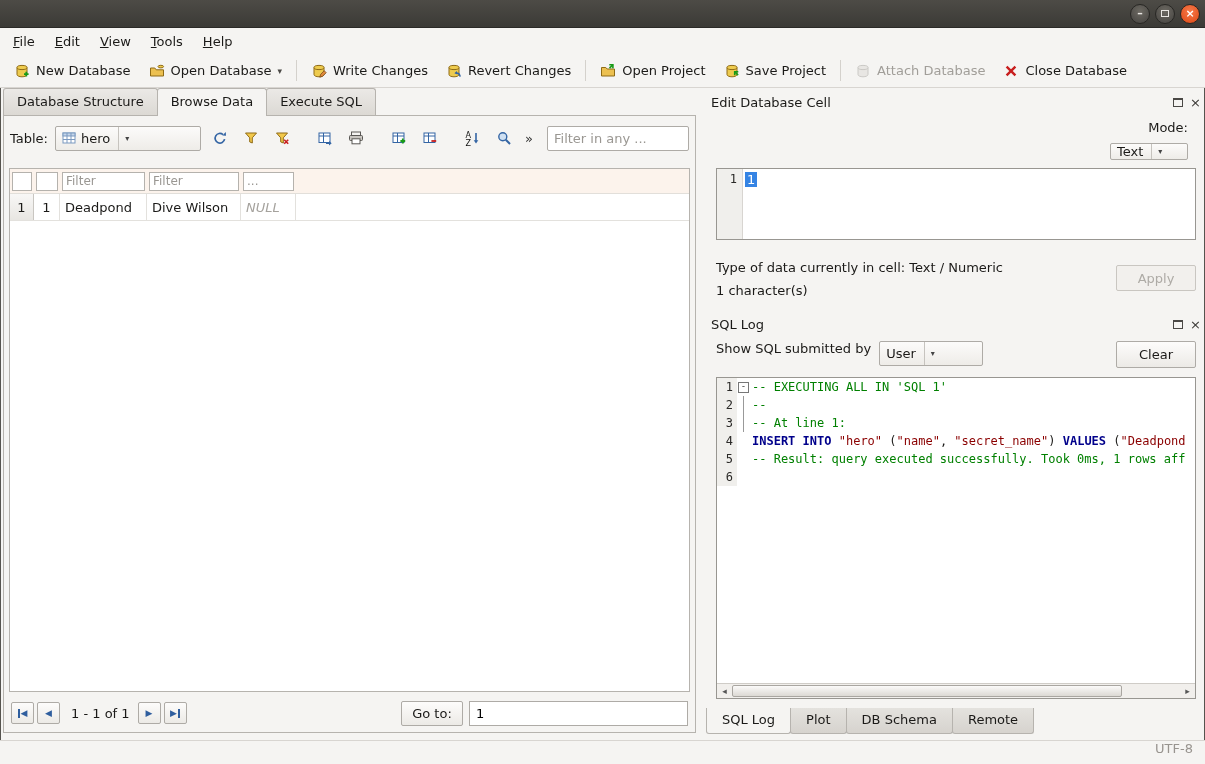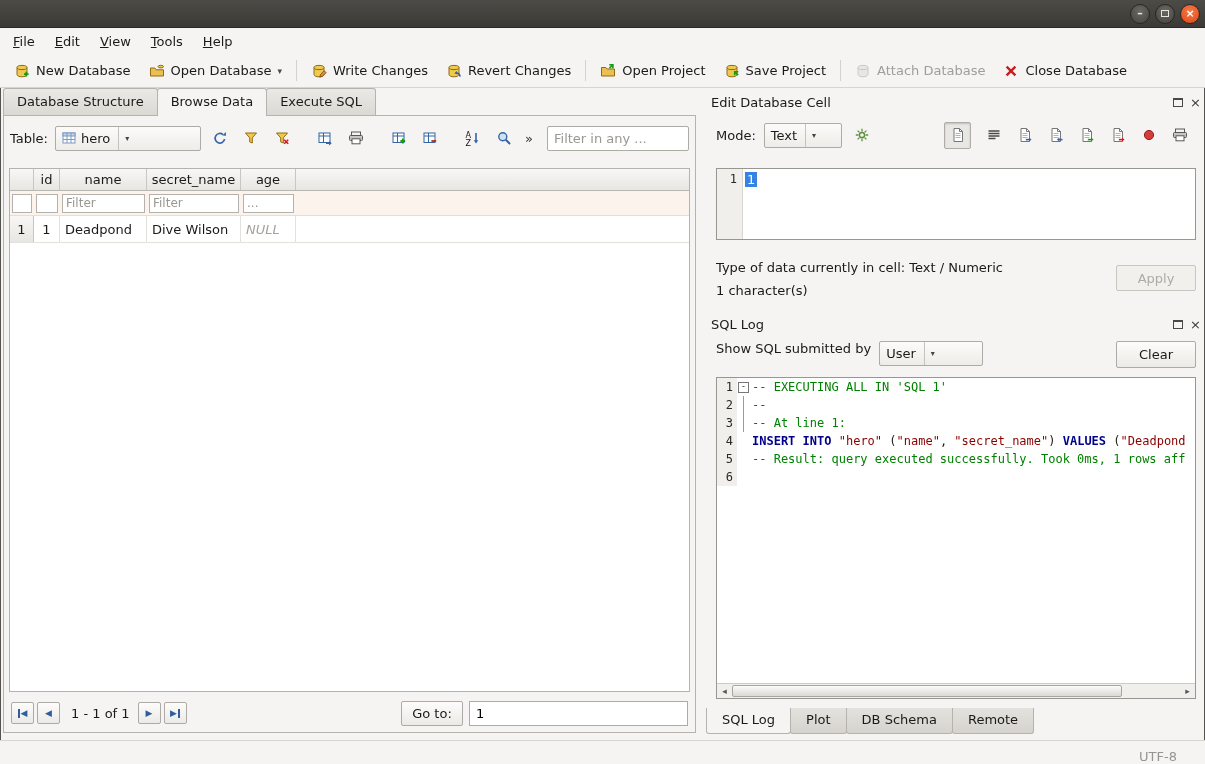--- a/index.html
+++ b/index.html
@@ -71,21 +71,21 @@
 .pg-btn .bar{width:2px;height:9px;background:#2f5e9e;}
 .pg-text{margin:0 8px;white-space:nowrap;}
 .goto-btn{position:absolute;left:396px;width:62px;height:25px;border:1px solid #aeaba6;border-radius:2px;background:linear-gradient(#fdfcfb,#eceae6);display:flex;align-items:center;justify-content:center;}
 .goto-input{position:absolute;left:464px;right:6px;height:25px;border:1px solid #aeaba6;background:#fff;padding:0 6px;font:13px "DejaVu Sans",sans-serif;}
 
 
 .dock-title{position:absolute;left:5px;right:4px;height:20px;display:flex;align-items:center;}
 .dock-icons{margin-left:auto;display:flex;gap:7px;align-items:center;}
 .float-icon{width:10px;height:9px;border:1px solid #4a4845;border-top:2px solid #4a4845;}
 .close-dock{font-size:13px;line-height:11px;color:#3a3835;}
-.mode-row{position:absolute;top:32px;left:10px;right:17px;height:30px;display:flex;align-items:center;gap:8px;}
+.mode-row{position:absolute;top:32px;left:10px;right:17px;height:30px;display:flex;align-items:flex-end;gap:8px;flex-direction:column;}
 .cell-icons{margin-left:auto;display:flex;align-items:center;gap:15px;}
 .toggle-btn{width:27px;height:27px;border:1px solid #b0ada8;background:#e9e7e3;border-radius:2px;display:flex;align-items:center;justify-content:center;box-shadow:inset 0 1px 2px rgba(0,0,0,.18);}
 .cell-editor{position:absolute;top:80px;left:10px;right:9px;height:72px;border:1px solid #989691;background:#fff;display:flex;}
 .ce-gutter{width:26px;background:#f0efec;border-right:1px solid #d8d5d1;text-align:right;padding:3px 5px 0 0;font:12px "DejaVu Sans Mono",monospace;color:#2a2927;}
 .ce-content{padding:3px 2px;}
 .sel{background:#3584e4;color:#fff;padding:0 2px;}
 .type-info{position:absolute;top:172px;left:10px;}
 .char-count{position:absolute;top:195px;left:10px;}
 .apply-btn{position:absolute;top:177px;right:9px;width:80px;height:26px;border:1px solid #c9c6c1;border-radius:2px;background:#f2f0ed;color:#aeaba6;font:13px "DejaVu Sans",sans-serif;}
 .show-row{position:absolute;top:253px;left:10px;right:9px;height:30px;display:flex;gap:8px;}
@@ -103,21 +103,21 @@
 .seg-ident{color:#8b0000;}
 .hscroll{flex:none;height:15px;border-top:1px solid #cfccc7;background:#f1efec;display:flex;align-items:center;}
 .sb-arrow{width:15px;text-align:center;font-size:9px;color:#555;flex:none;}
 .sb-track{flex:1;height:100%;padding:1px 0;}
 .sb-thumb{height:12px;width:calc(100% - 58px);background:linear-gradient(#fbfaf9,#dcd9d4);border:1px solid #a9a6a1;border-radius:2px;}
 .bottom-tabs{position:absolute;top:620px;left:0;display:flex;height:26px;}
 .btab{padding:4px 15px;border:1px solid #b6b3ae;border-top:none;background:linear-gradient(#e4e2de,#d6d3ce);margin-right:-1px;border-radius:0 0 3px 3px;white-space:nowrap;}
 .btab.active{background:#f5f4f2;}
 
 
-.statusbar{position:absolute;left:0;right:0;bottom:0;height:24px;background:#f5f4f2;border-top:1px solid #d8d5d1;display:flex;align-items:flex-end;justify-content:flex-end;padding:0 28px;color:#98948f;}
+.statusbar{position:absolute;left:0;right:0;bottom:0;height:24px;background:#f5f4f2;border-top:1px solid #d8d5d1;display:flex;align-items:flex-start;justify-content:flex-end;padding:0 12px;color:#98948f;}
 </style>
 </head>
 <body>
 
 <div class="titlebar">
   <div class="win-btns">
     <div class="win-btn">–</div>
     <div class="win-btn"><span class="maxbox"></span></div>
     <div class="win-btn close">×</div>
   </div>
@@ -298,28 +298,20 @@
         <span class="icon-btn icon-host">
             <svg width="16" height="16" viewBox="0 0 16 16">
               <circle cx="6.8" cy="6.8" r="4" fill="#cfe0f2" stroke="#3465a4" stroke-width="1.4"></circle>
               <path d="M9.8 9.8l4.2 4.2" stroke="#3465a4" stroke-width="2"></path>
             </svg>
           </span>
         <span class="overflow-chevron">»</span>
         <input class="filter-any" placeholder="Filter in any ..." style="">
       </div>
       <div class="grid">
-        <div class="grid-header">
-            <div class="gh-cell" style="width: 24px;"></div>
-            <div class="gh-cell" style="width: 26px;">id</div>
-            <div class="gh-cell" style="width: 87px;">name</div>
-            <div class="gh-cell" style="width: 94px;">secret_name</div>
-            <div class="gh-cell" style="width: 55px;">age</div>
-            <div class="gh-cell fill"></div>
-          </div>
         <div class="grid-filter">
             <div class="gf-cell" style="width: 24px;">
               <input style="">
             </div>
             <div class="gf-cell" style="width: 26px;">
               <input placeholder="" style="">
             </div>
             <div class="gf-cell" style="width: 87px;">
               <input placeholder="Filter" style="">
             </div>

